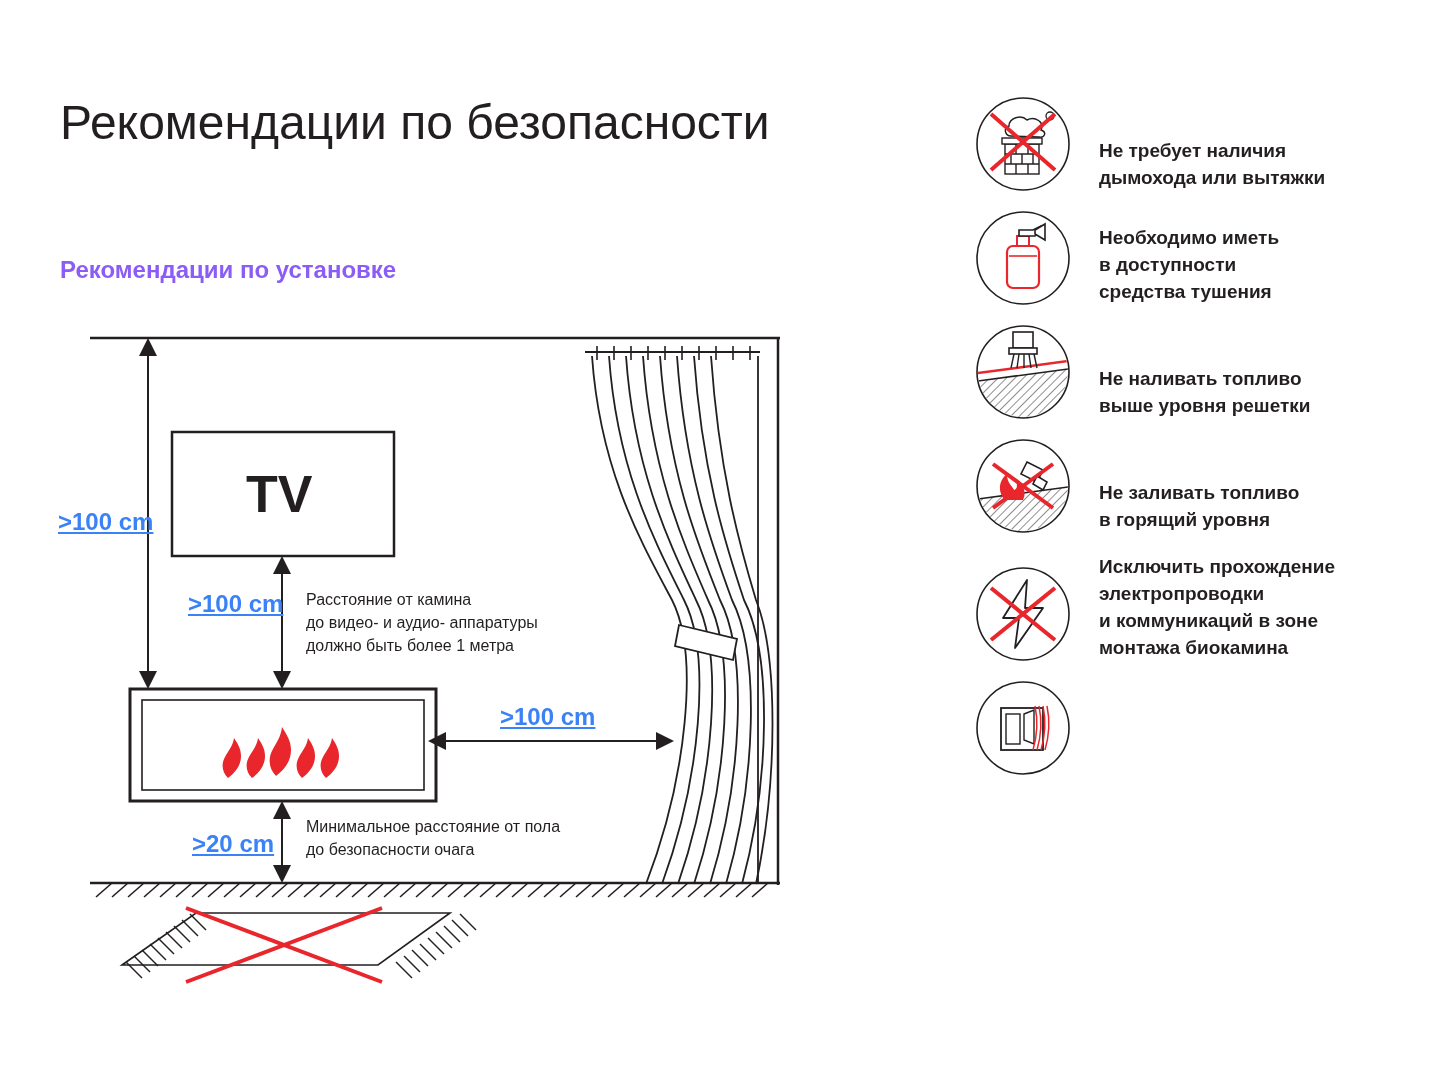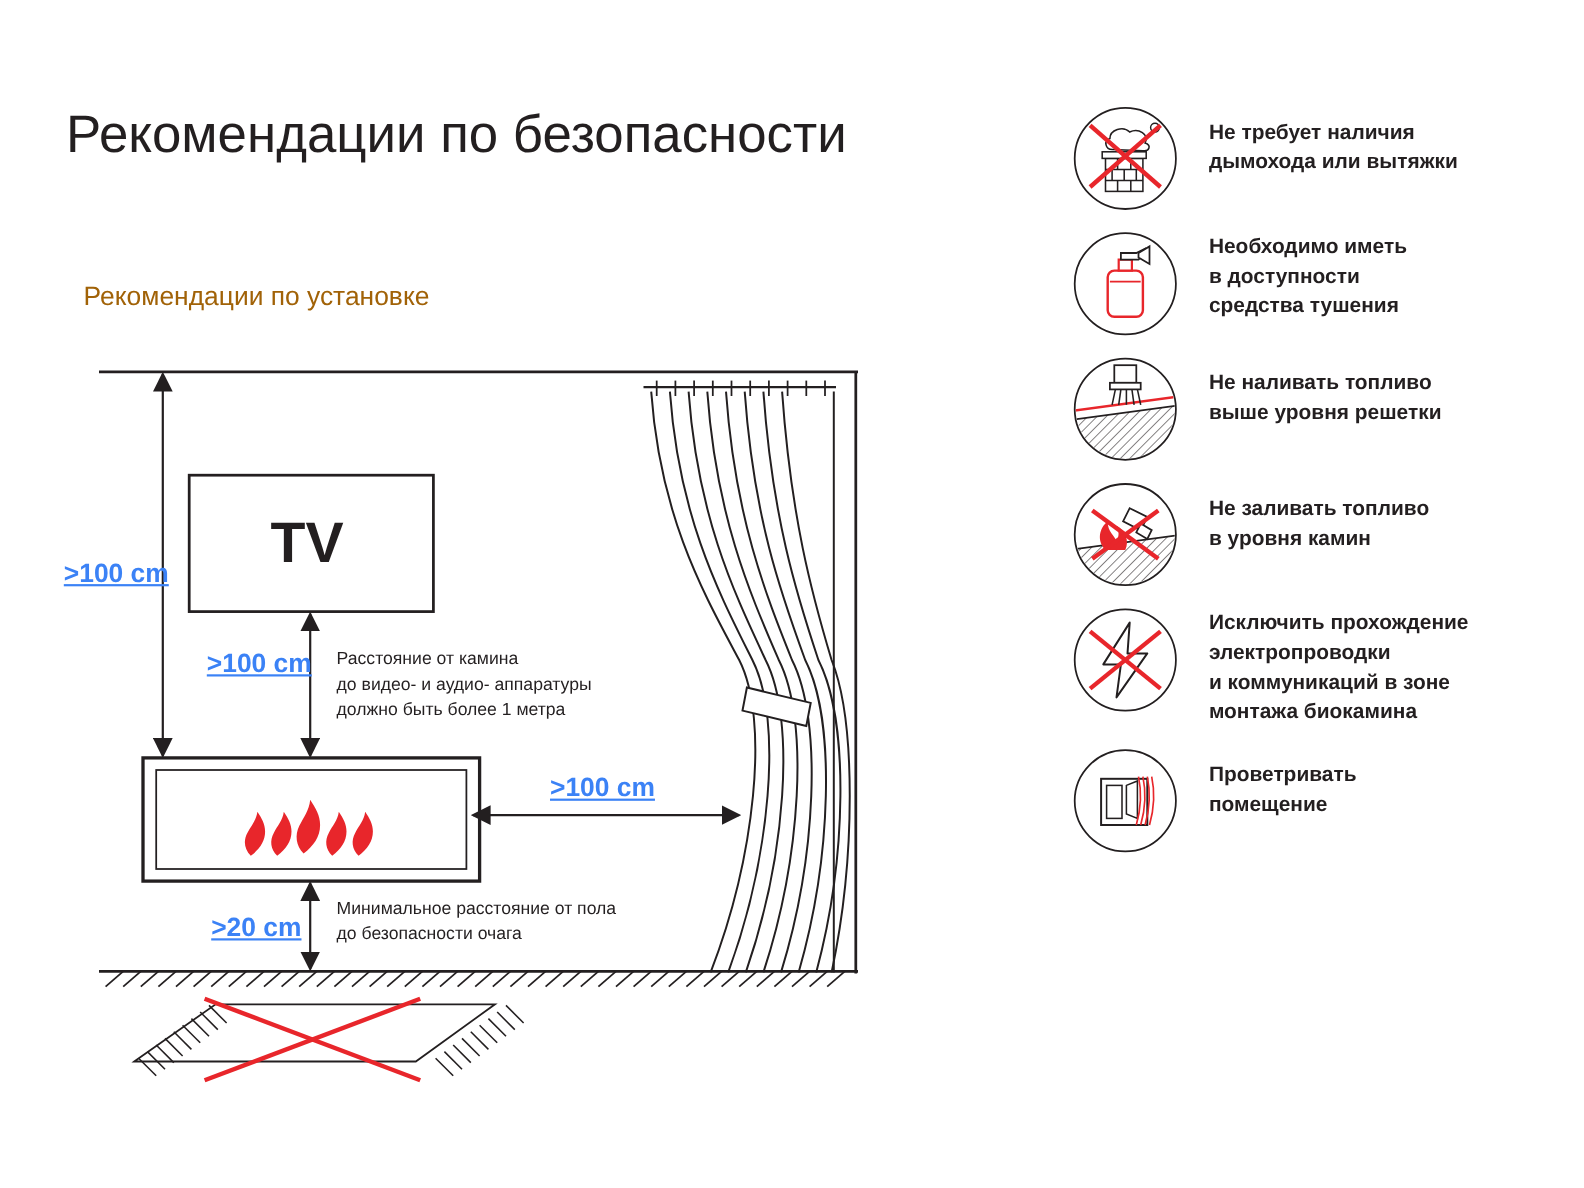--- a/index.html
+++ b/index.html
@@ -27,25 +27,25 @@
     left: 60px;
     top: 95px;
     font-size: 48px;
     font-weight: 400;
     letter-spacing: 0px;
     color: #231f20;
     white-space: nowrap;
   }
   .section-title {
     position: absolute;
-    left: 76px;
+    left: 60px;
     top: 256px;
     font-size: 24px;
-    font-weight: normal;
-    color: #a16207;
+    font-weight: bold;
+    color: #8b5cf6;
     white-space: nowrap;
   }
 
   
   .diagram {
     position: absolute;
     left: 0;
     top: 0;
     width: 940px;
     height: 1080px;
@@ -79,21 +79,21 @@
   
   .icon-list {
     position: absolute;
     left: 975px;
     top: 96px;
     width: 460px;
   }
   .icon-row {
     position: relative;
     display: flex;
-    align-items: flex-start;
+    align-items: flex-end;
     margin-bottom: 18px;
   }
   .icon-badge {
     width: 96px;
     height: 96px;
     flex: 0 0 96px;
     position: relative;
   }
   .icon-badge svg { display: block; }
   .icon-text {
@@ -362,21 +362,21 @@
             <line x1="-4" y1="62" x2="100" y2="48" stroke="#231f20" stroke-width="1.6"></line>
             <path d="M30 62 c-8 -8 -6 -20 2 -26 c0 10 6 12 8 18 c3 -5 2 -10 0 -14 c8 4 12 14 8 22 z" fill="#e8262b" stroke="none"></path>
             <path d="M52 24 l16 8 l-6 12 l-16 -8 z" fill="#fff" stroke="#231f20" stroke-width="1.6"></path>
             <path d="M62 38 l10 6 l-4 8 l-10 -6 z" fill="#fff" stroke="#231f20" stroke-width="1.6"></path>
           </g>
           <line x1="18" y1="26" x2="78" y2="70" stroke="#e8262b" stroke-width="4"></line>
           <line x1="78" y1="26" x2="18" y2="70" stroke="#e8262b" stroke-width="4"></line>
         </svg>
       </div>
       <div class="icon-text">Не заливать топливо
-в уровня камин</div>
+в горящий уровня</div>
     </div>
 
     <div class="icon-row tall">
       <div class="icon-badge">
         <svg width="96" height="96" viewBox="0 0 96 96" xmlns="http://www.w3.org/2000/svg">
           <circle cx="48" cy="48" r="46" fill="#fff" stroke="#231f20" stroke-width="1.6"></circle>
           <path d="M52 14 L28 52 h16 L40 82 L68 42 H50 Z" fill="#fff" stroke="#231f20" stroke-width="1.8" stroke-linejoin="round"></path>
           <line x1="16" y1="22" x2="80" y2="74" stroke="#e8262b" stroke-width="4"></line>
           <line x1="80" y1="22" x2="16" y2="74" stroke="#e8262b" stroke-width="4"></line>
         </svg>
@@ -395,18 +395,16 @@
           <rect x="31" y="34" width="14" height="30" fill="#fff" stroke="#231f20" stroke-width="1.4"></rect>
           <path d="M49 34 l10 -4 l0 34 l-10 -4 z" fill="#fff" stroke="#231f20" stroke-width="1.4"></path>
           <g stroke="#e8262b" stroke-width="1.5" fill="none">
             <path d="M60 26 C 63 40, 62 56, 58 70"></path>
             <path d="M64 26 C 67 40, 66 56, 62 70"></path>
             <path d="M68 26 C 71 40, 70 56, 66 70"></path>
             <path d="M72 26 C 75 40, 74 56, 70 70"></path>
           </g>
         </svg>
       </div>
-      <div class="icon-text">Проветривать
-помещение</div>
     </div>
 
   </div>
 </div>
 
 </body></html>

